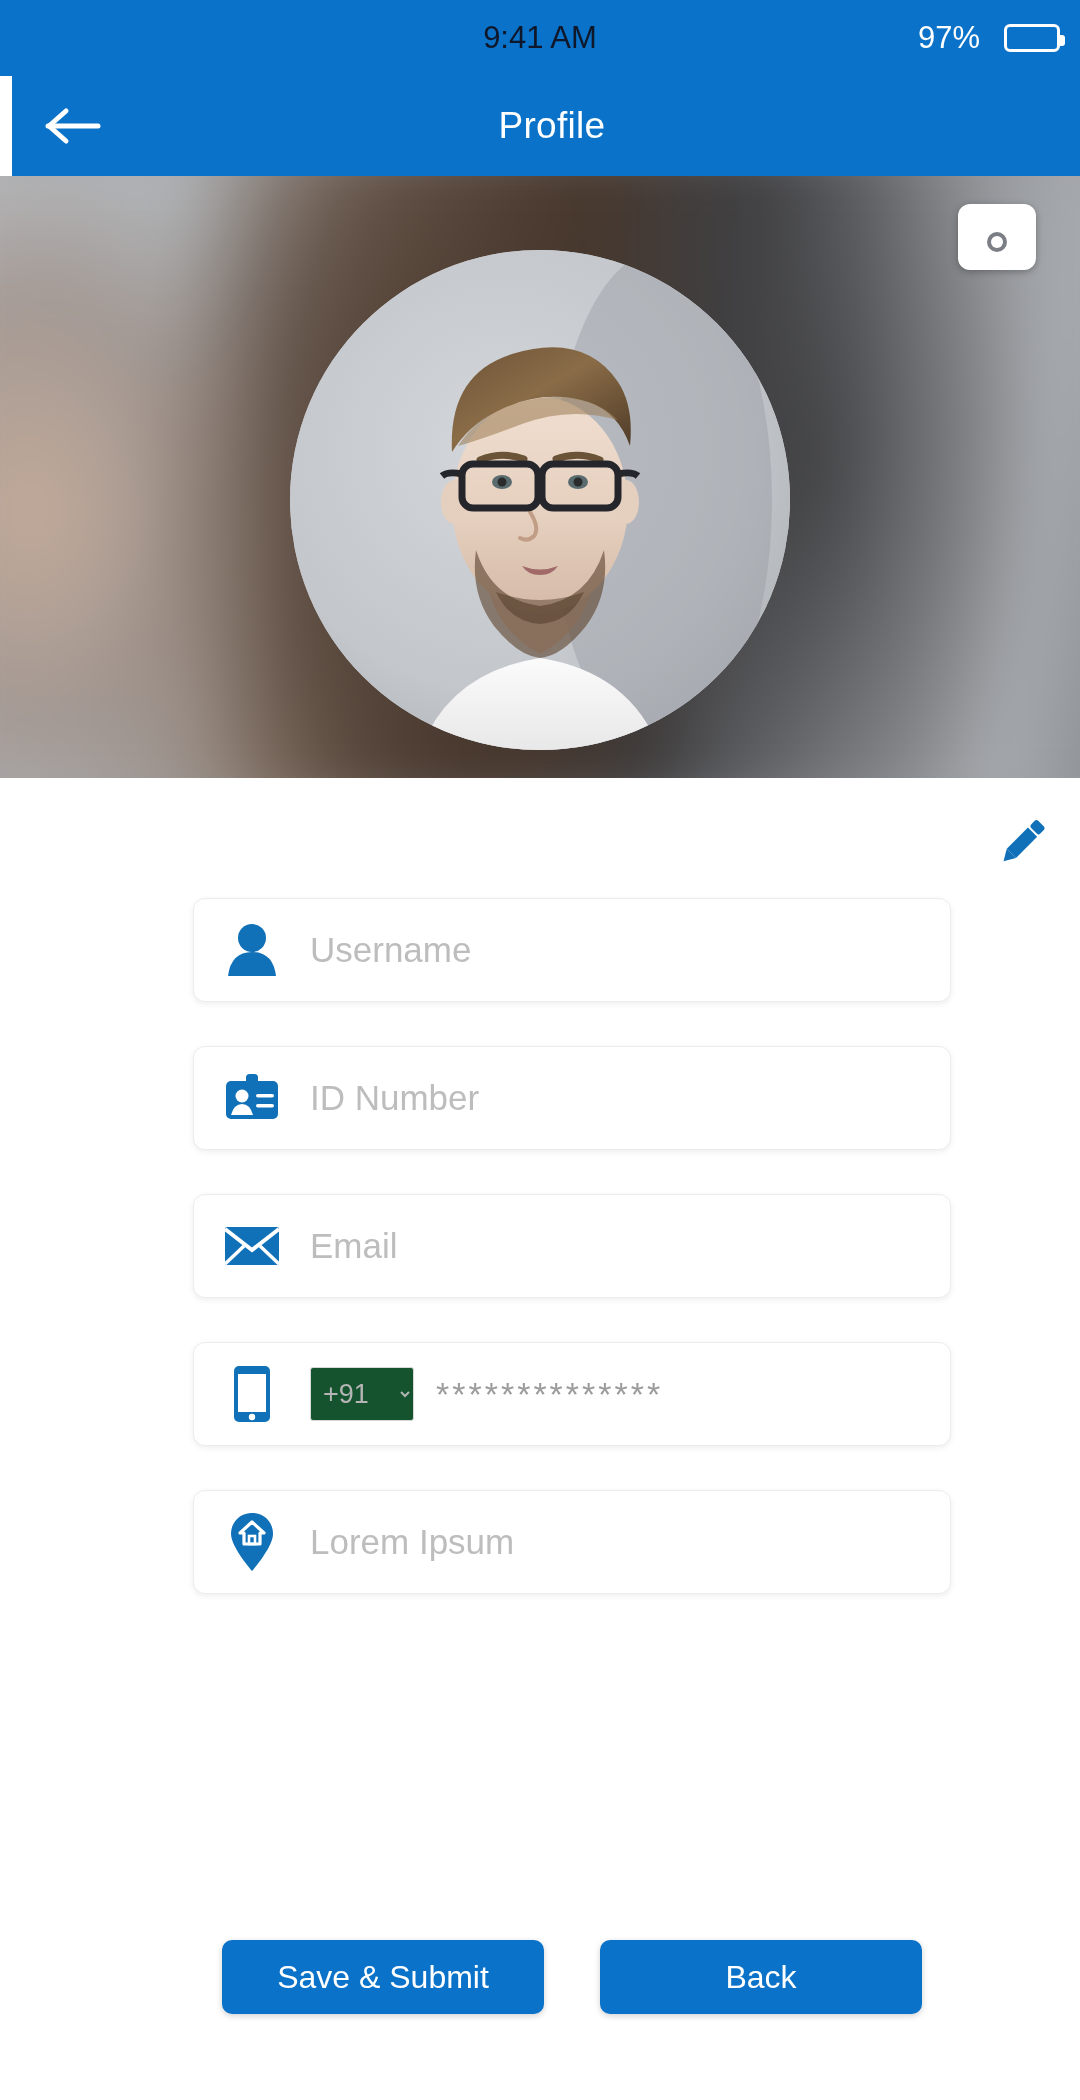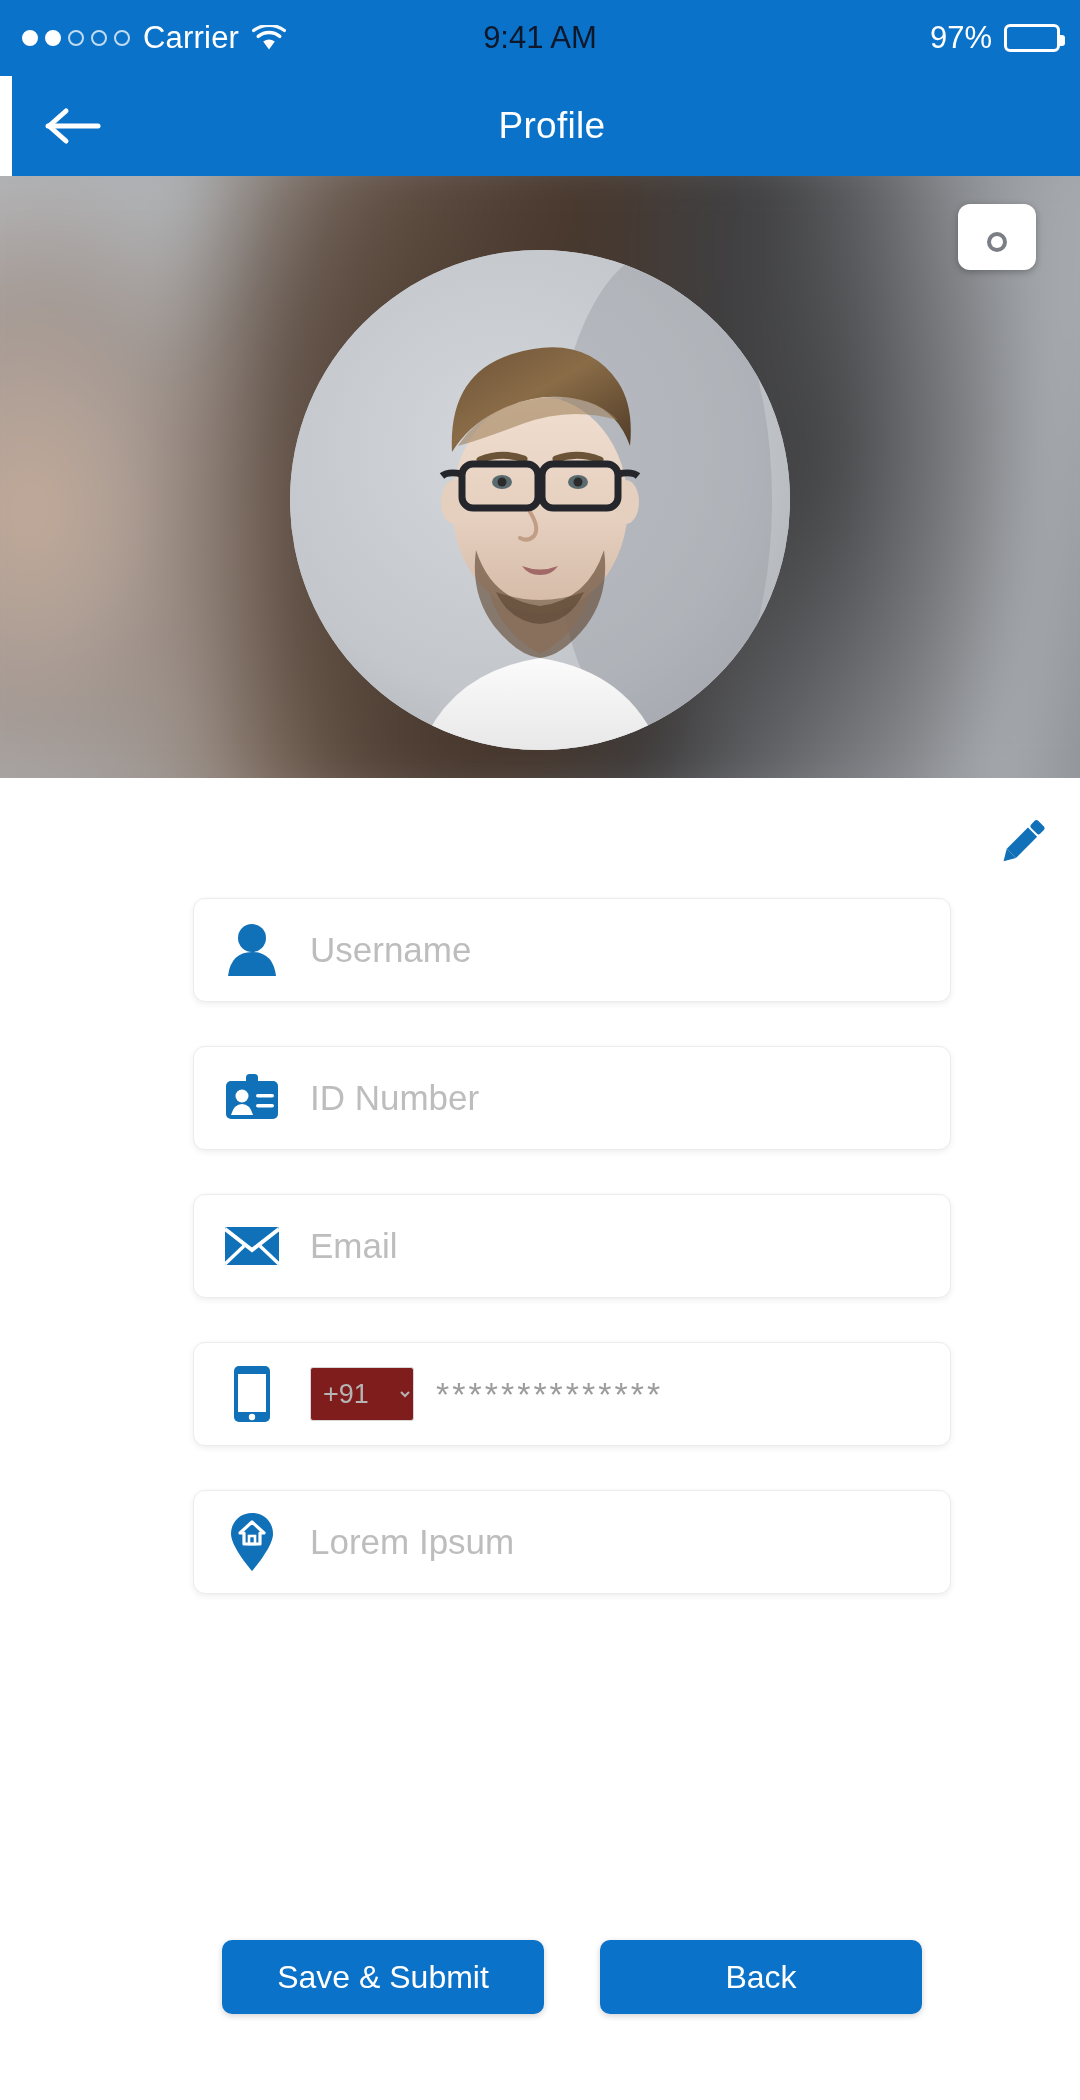--- a/index.html
+++ b/index.html
@@ -63,21 +63,21 @@
     text-align: center;
     font-size: 31px;
     color: #0f172a;
   }
 
   .sb-right {
     position: absolute;
     right: 20px;
     display: flex;
     align-items: center;
-    gap: 12px;
+    gap: 24px;
   }
   .battery-pct { font-size: 31px; color: #ffffff; }
   .battery {
     position: relative;
     width: 56px; height: 28px;
     border: 3px solid #ffffff;
     border-radius: 6px;
     padding: 2px;
   }
   .battery::after {
@@ -236,21 +236,21 @@
   .field-input::placeholder { color: #bdbdbd; }
 
   
   .field.phone-field { padding-left: 28px; }
   .cc-select {
     width: 104px;
     height: 54px;
     margin-right: 22px;
     border: 1px solid #d7d7d7;
     border-radius: 3px;
-    background: #7f1d1d;
+    background: #14532d;
     font-family: "Liberation Sans", sans-serif;
     font-size: 27px;
     color: #b5b5b5;
     padding-left: 8px;
     cursor: pointer;
   }
   .phone-stars {
     font-size: 34px;
     color: #9c9c9c;
     letter-spacing: 3px;
@@ -279,37 +279,20 @@
     cursor: pointer;
     box-shadow: 0 2px 6px rgba(0,0,0,.18);
   }
 </style>
 </head>
 <body>
 
 <div class="phone">
 
   <div class="statusbar">
-    <div class="sb-left">
-      <div class="dots">
-        <span class="dot filled"></span>
-        <span class="dot filled"></span>
-        <span class="dot empty"></span>
-        <span class="dot empty"></span>
-        <span class="dot empty"></span>
-      </div>
-      <span class="carrier">Carrier</span>
-      <span>
-        <svg class="wifi-icon" viewBox="0 0 34 26">
-          <path d="M17 24.5 L11.2 16.6 A10 10 0 0 1 22.8 16.6 Z" fill="#ffffff"></path>
-          <path d="M6.2 11.4 A17 17 0 0 1 27.8 11.4" stroke="#ffffff" stroke-width="3.4" fill="none" stroke-linecap="round"></path>
-          <path d="M1.6 5.6 A25 25 0 0 1 32.4 5.6" stroke="#ffffff" stroke-width="3.2" fill="none" stroke-linecap="round" opacity=".95"></path>
-        </svg>
-      </span>
-    </div>
 
     <div class="sb-center">9:41 AM</div>
 
     <div class="sb-right">
       <span class="battery-pct">97%</span>
       <span class="battery">
         <span class="battery-fill" id="battery-fill" style="width:97%"></span>
       </span>
     </div>
   </div>

